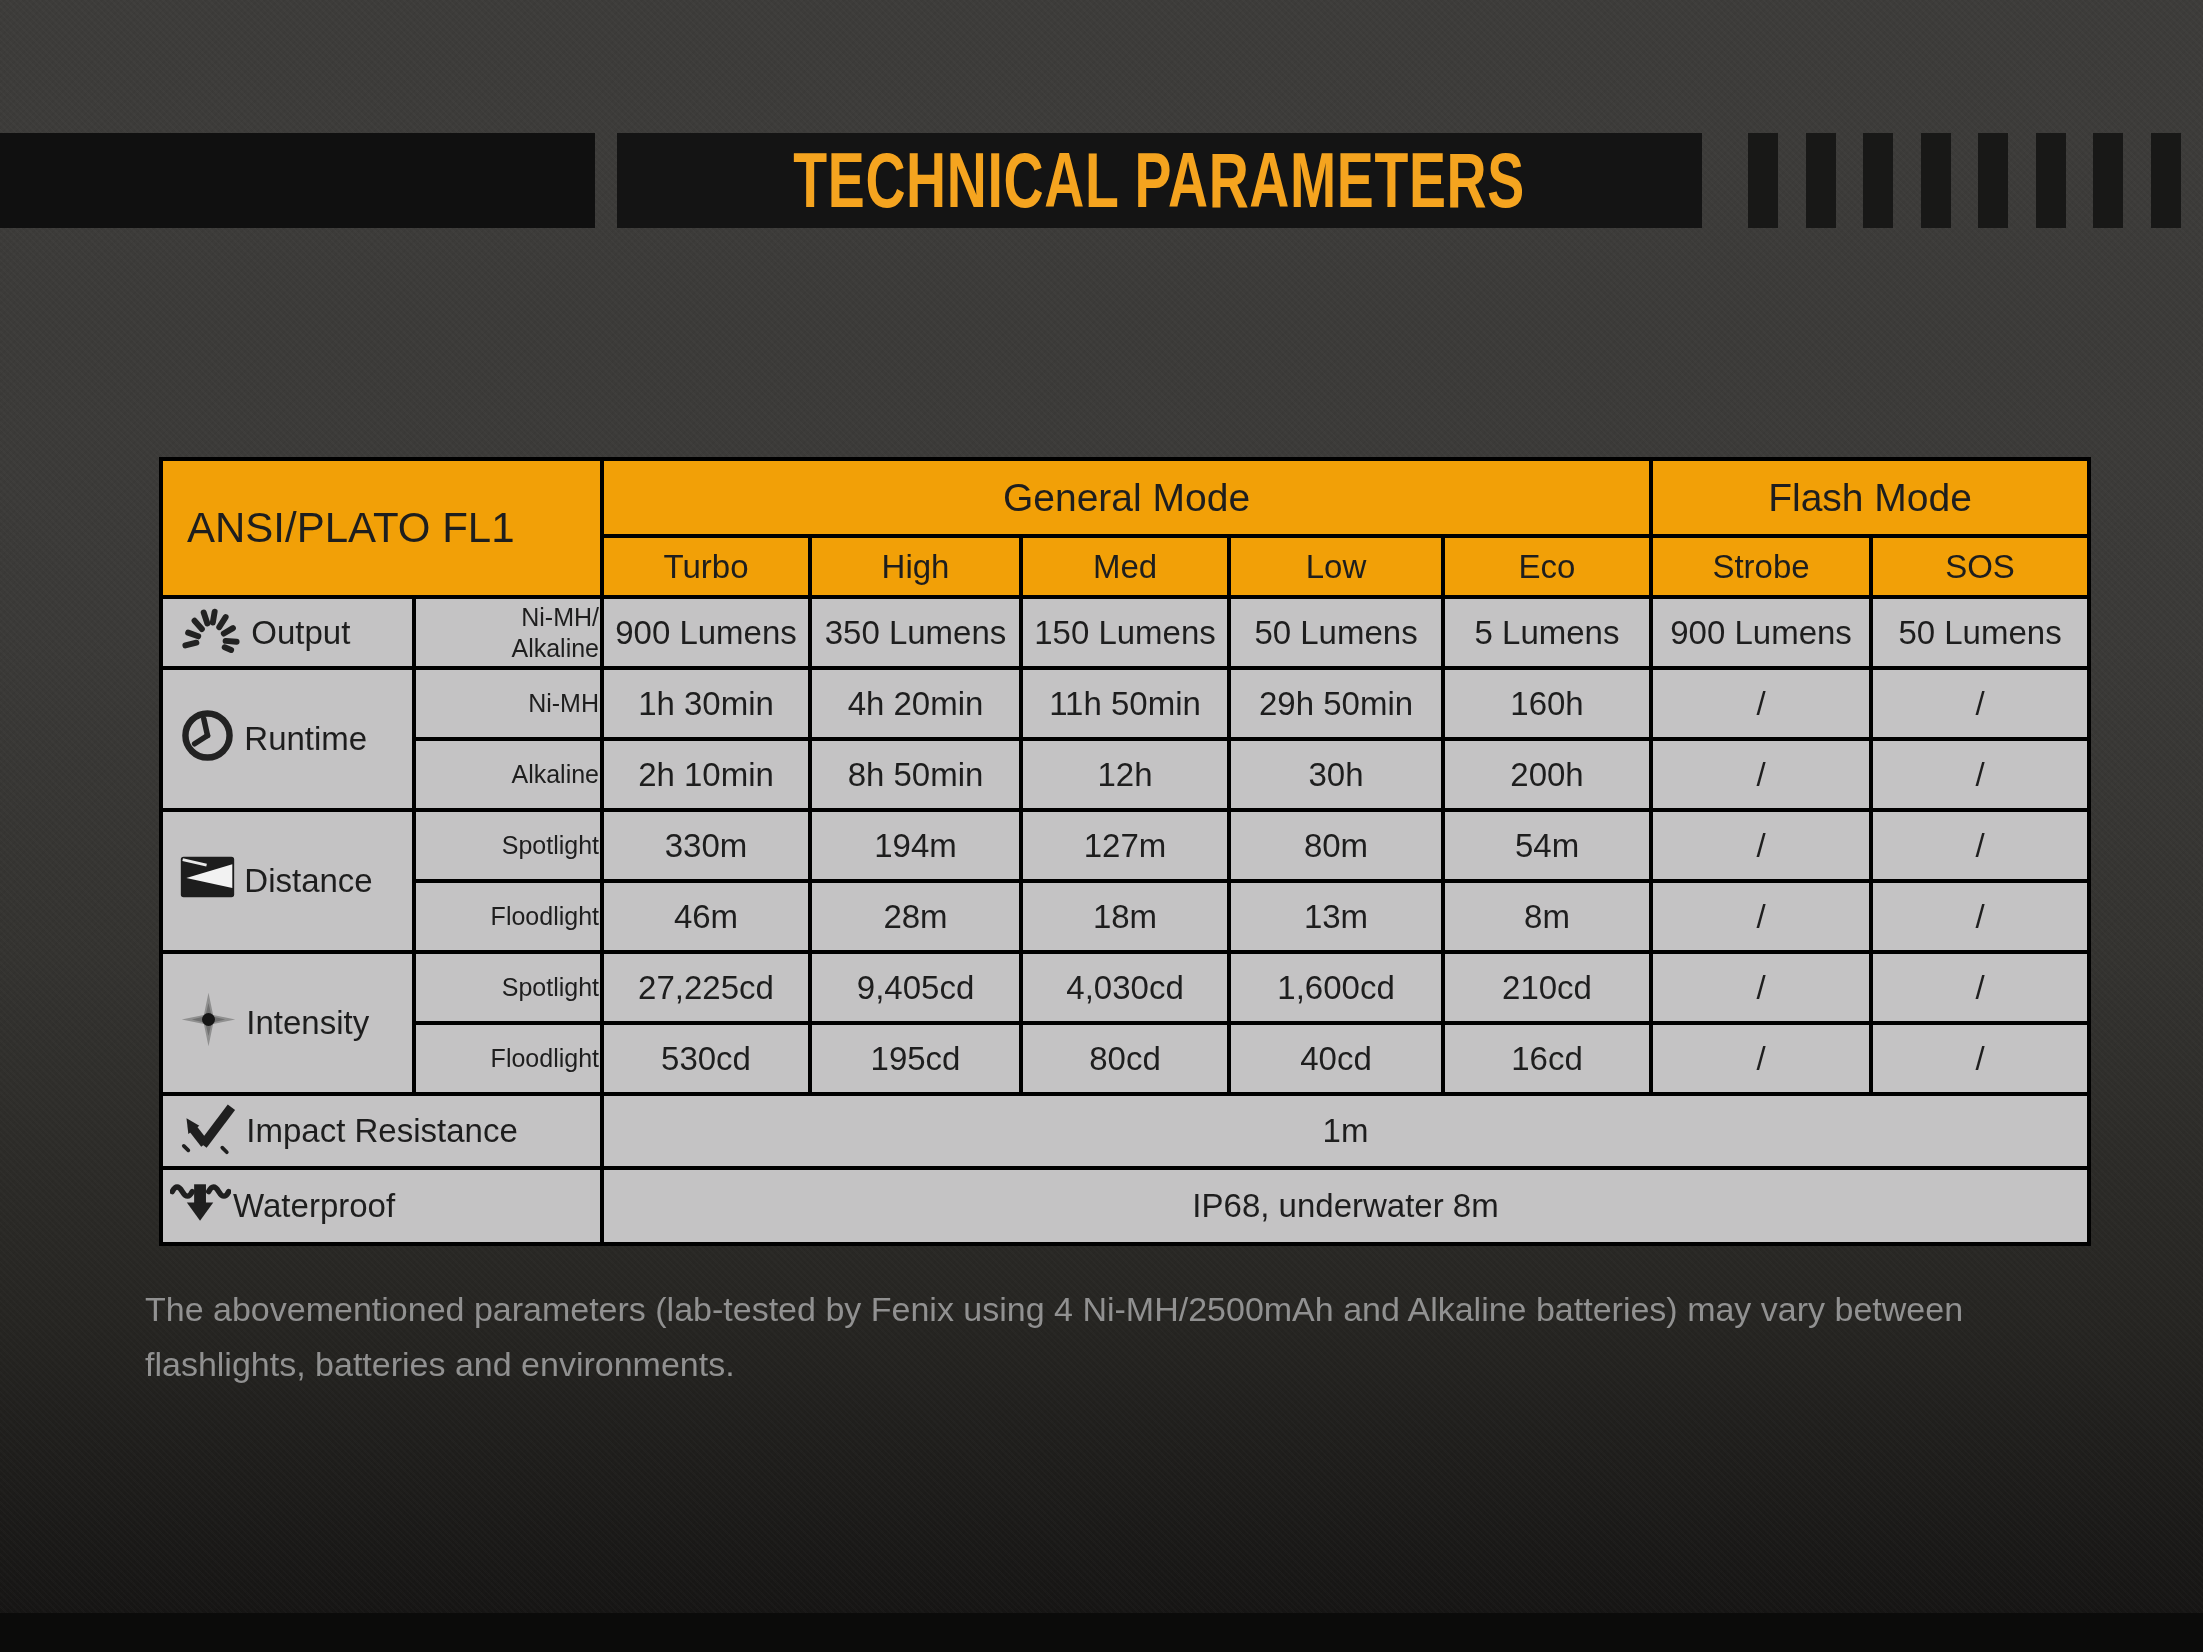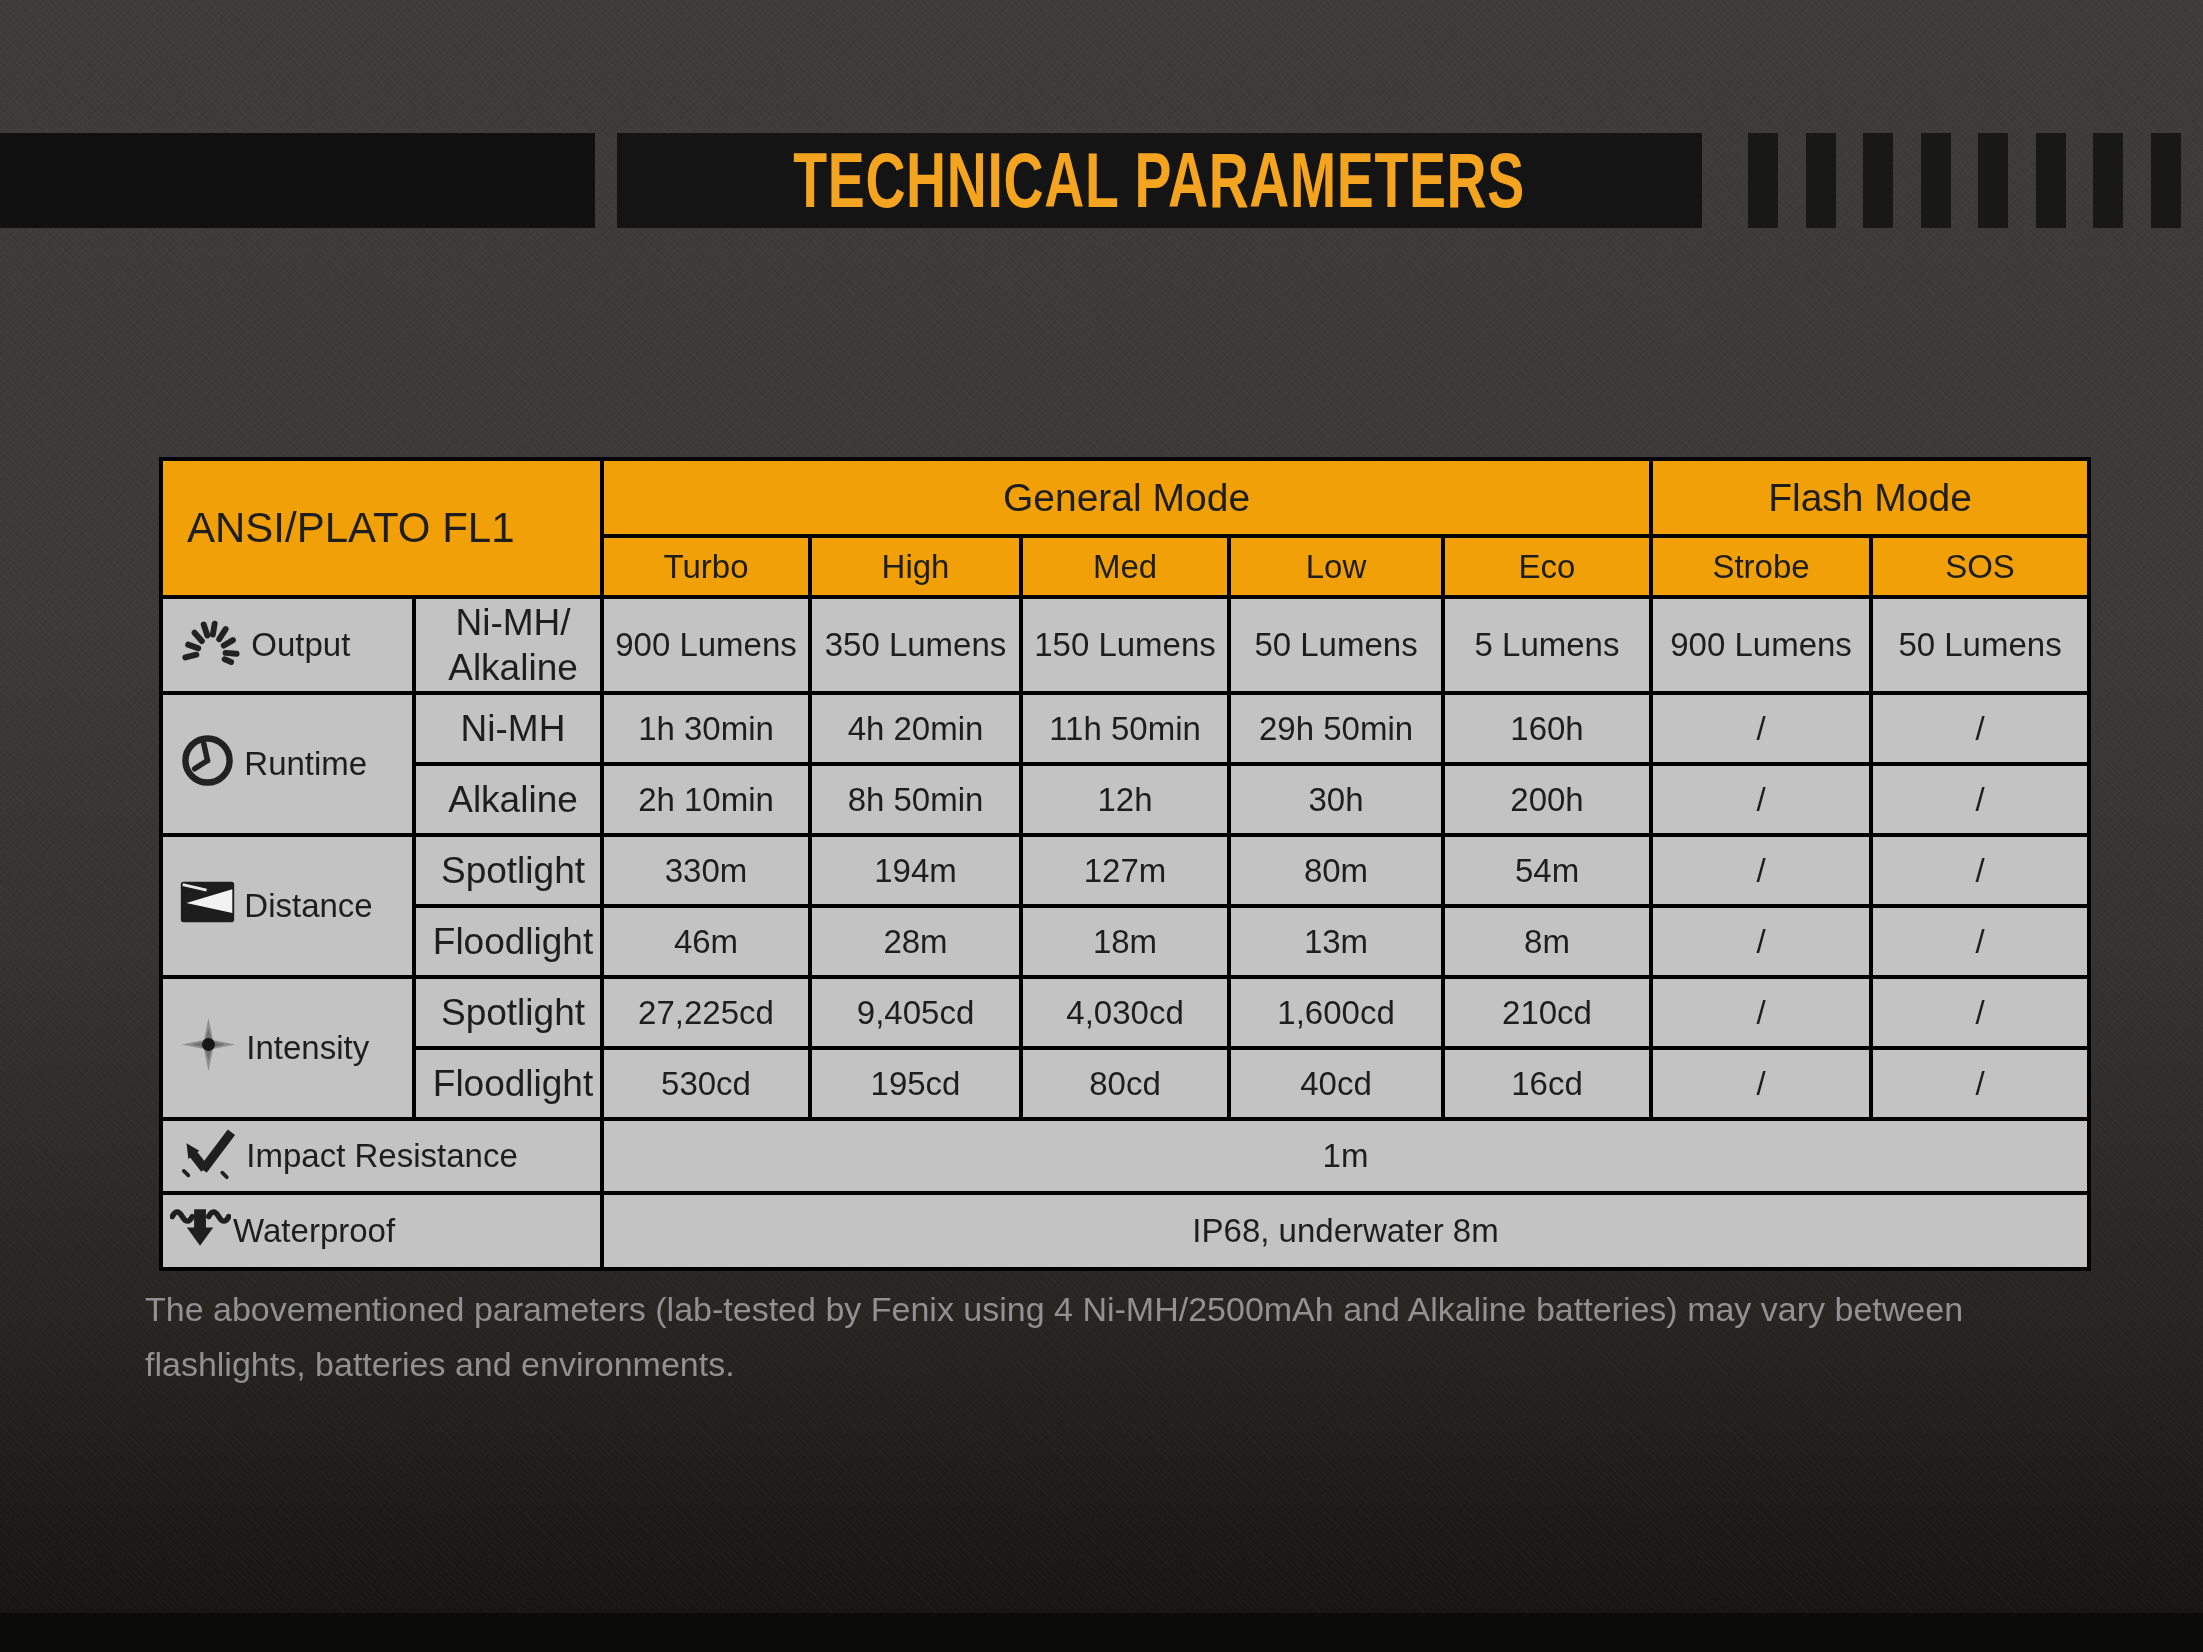--- a/index.html
+++ b/index.html
@@ -32,21 +32,21 @@
     color:#1e1e1e;
     margin-left:21px;
   }
   table.spec td{border:4.6px solid #000;overflow:hidden;}
   tr.h1{height:77px;} tr.h2{height:61px;} tr.d{height:71px;} tr.f1{height:74px;} tr.f2{height:76px;}
   td.oh{background:#F2A007;}
   td.g{background:#C4C3C4;}
   td.corner{font-size:42px;padding-left:24px;}
   td.grp{font-size:39px;text-align:center;}
   td.mode{font-size:33px;text-align:center;}
-  td.sublabel{font-size:37px;padding-left:11px;text-align:center;}
+  td.sublabel{font-size:25px;padding-left:11px;text-align:right;}
   td.val{font-size:33px;text-align:center;}
   .pre{white-space:pre-line;line-height:1.22;}
   td.rowlabel{padding:0;}
   .rl{display:flex;align-items:center;gap:8.3px;padding-left:16px;font-size:33px;}
   .rl svg{flex:0 0 auto;}
 
   
   .footnote{
     position:absolute;left:145px;top:1282px;width:2002px;
     color:#919191;font-size:34px;line-height:55px;

